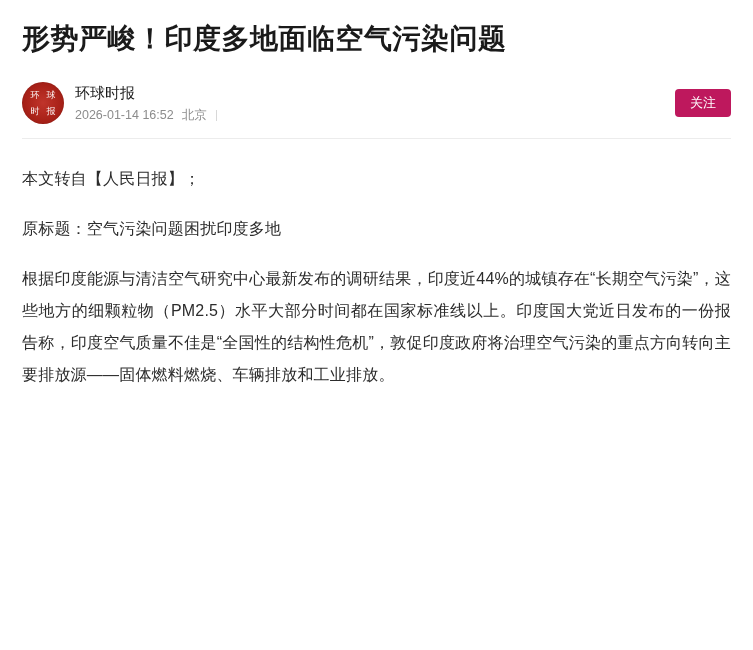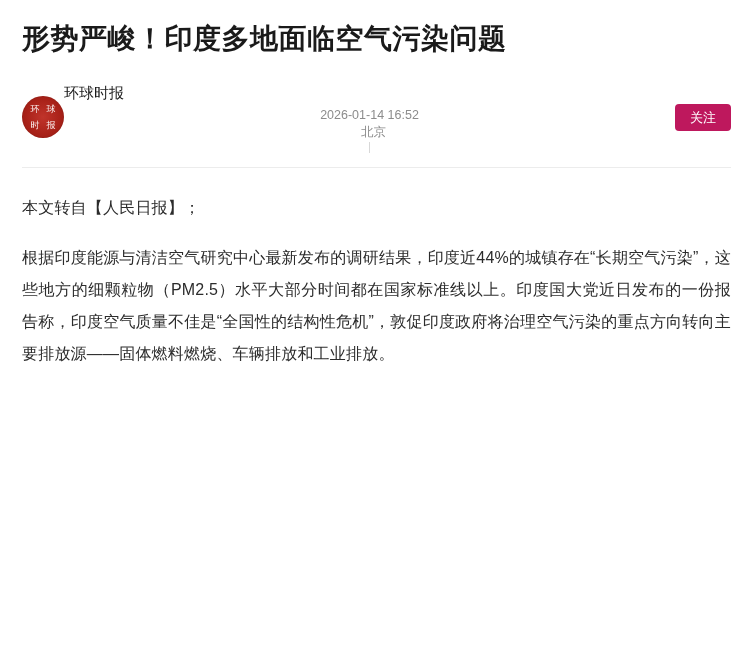--- a/index.html
+++ b/index.html
@@ -56,41 +56,41 @@
     font-size: 9px;
     line-height: 1;
     align-items: center;
     justify-items: center;
     font-family: "Liberation Serif", "DejaVu Serif", serif;
     padding: 5px;
     box-sizing: border-box;
     opacity: 0.95;
   }
   .byline-texts {
+    margin-left: 11px;
     display: flex;
     flex-direction: column;
     justify-content: center;
     flex: 1 1 auto;
     min-width: 0;
   }
   .source-name {
     font-size: 15px;
     color: #1a1a1a;
     font-weight: normal;
     line-height: 1.4;
     margin-bottom: 4px;
   }
   .meta-row {
     display: flex;
     align-items: center;
     font-size: 12.5px;
     color: #8c8c8c;
     line-height: 1.4;
     white-space: nowrap;
-    flex-direction: column;
   }
   .meta-row .sep {
     display: inline-block;
     width: 1px;
     height: 11px;
     background: #d8d8d8;
     margin: 0 9px;
   }
   .meta-item { color: #8c8c8c; }
   .follow-btn {
@@ -150,16 +150,17 @@
         <span class="sep"></span>
       </div>
     </div>
     <button class="follow-btn" style="background: #be185d;">关注</button>
   </div>
 
   <div class="divider"></div>
 
   <div class="article">
     <p class="tight">本文转自【人民日报】；</p>
+    <p class="tight">原标题：空气污染问题困扰印度多地</p>
     <p>根据印度能源与清洁空气研究中心最新发布的调研结果，印度近44%的城镇存在“长期空气污染”，这些地方的细颗粒物（PM2.5）水平大部分时间都在国家标准线以上。印度国大党近日发布的一份报告称，印度空气质量不佳是“全国性的结构性危机”，敦促印度政府将治理空气污染的重点方向转向主要排放源——固体燃料燃烧、车辆排放和工业排放。</p>
   </div>
 
 </div>
 
 </body></html>

